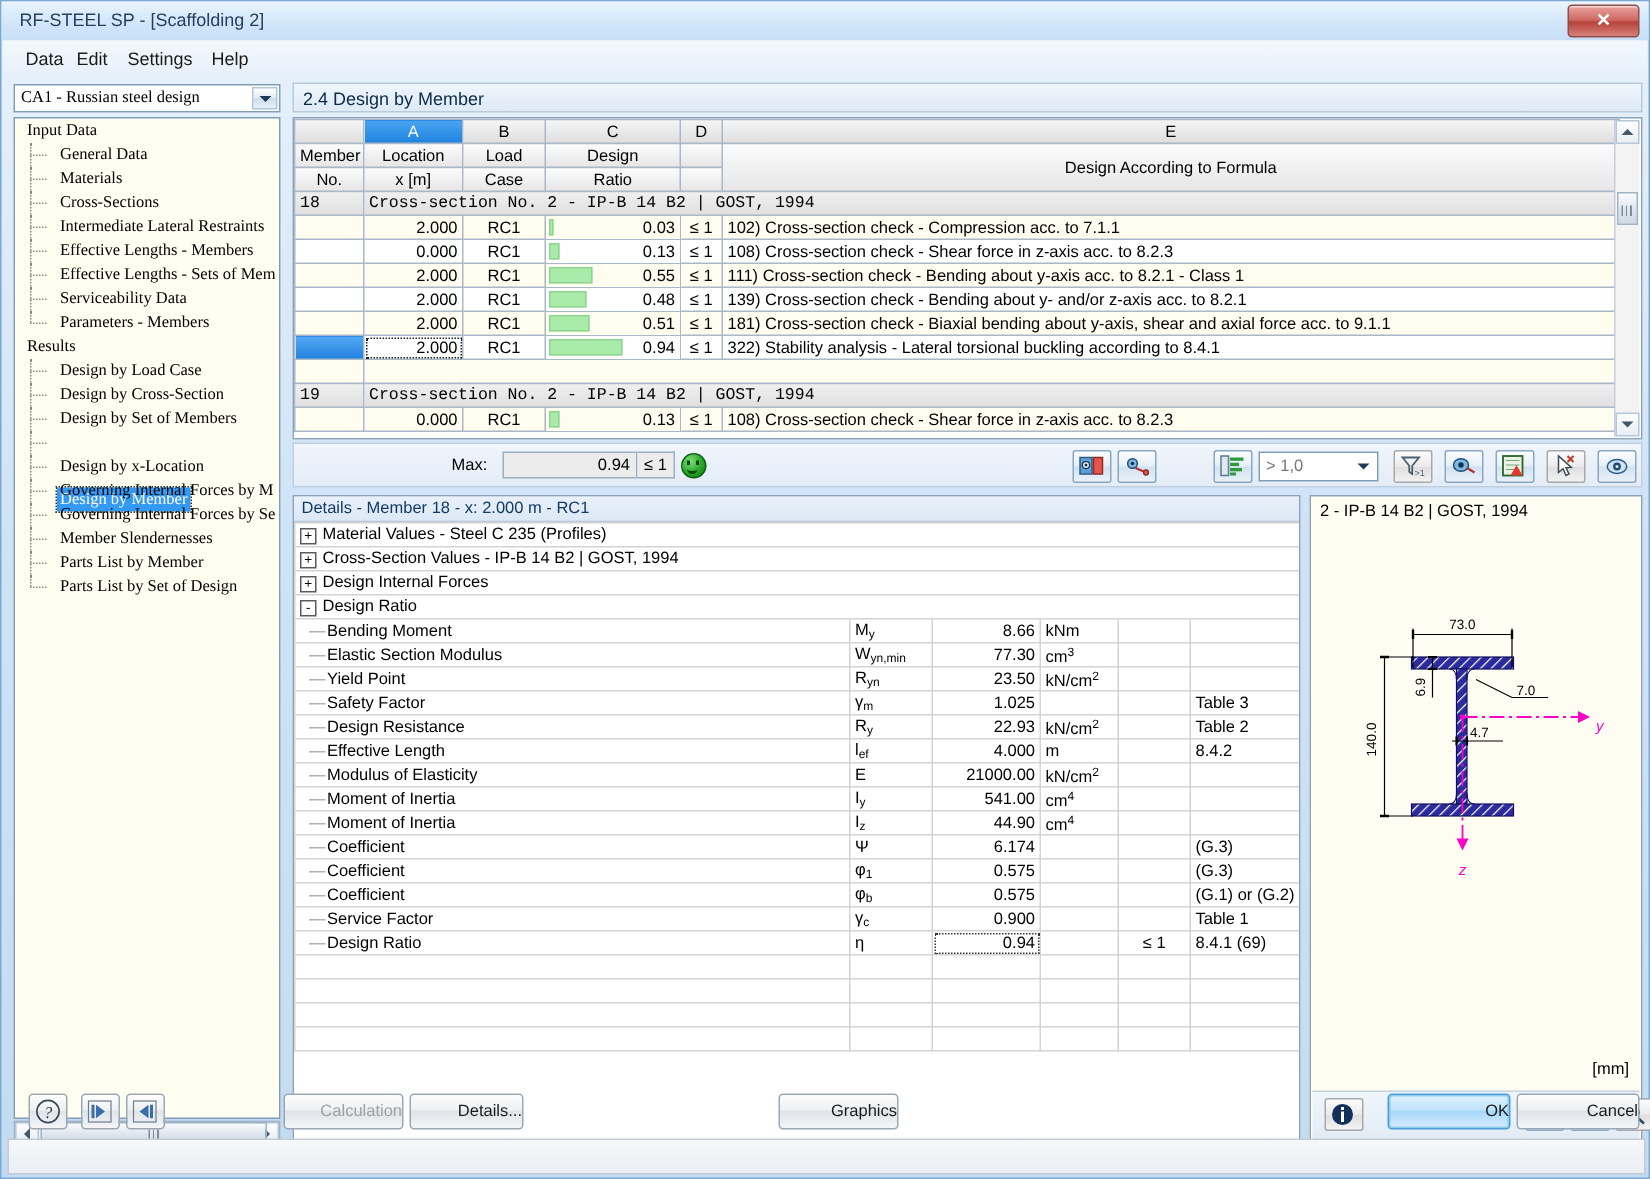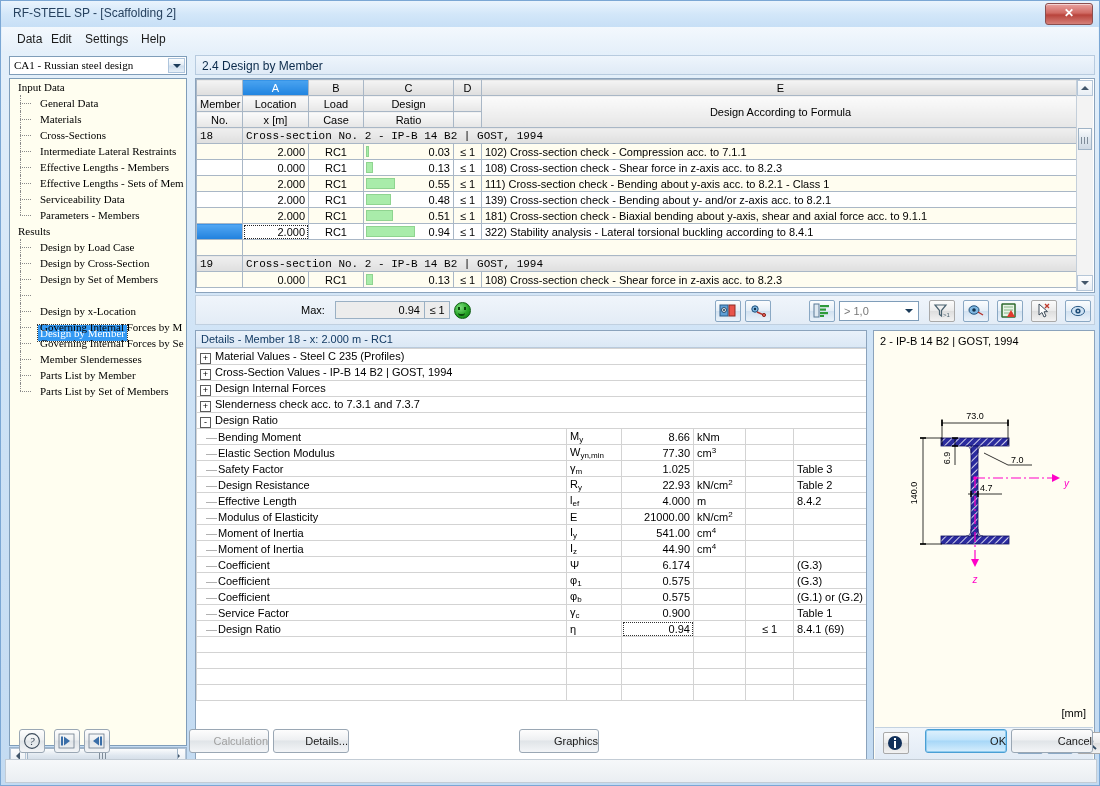--- a/index.html
+++ b/index.html
@@ -327,21 +327,21 @@
           <div class="tree-row tree-root"><span class="tree-label">Results</span></div>
           <div class="tree-row tree-child"><span class="tree-label">Design by Load Case</span></div>
           <div class="tree-row tree-child"><span class="tree-label">Design by Cross-Section</span></div>
           <div class="tree-row tree-child"><span class="tree-label">Design by Set of Members</span></div>
           <div class="tree-row tree-child selected"><span class="tree-label">Design by Member</span></div>
           <div class="tree-row tree-child"><span class="tree-label">Design by x-Location</span></div>
           <div class="tree-row tree-child"><span class="tree-label">Governing Internal Forces by M</span></div>
           <div class="tree-row tree-child"><span class="tree-label">Governing Internal Forces by Se</span></div>
           <div class="tree-row tree-child"><span class="tree-label">Member Slendernesses</span></div>
           <div class="tree-row tree-child"><span class="tree-label">Parts List by Member</span></div>
-          <div class="tree-row tree-child last"><span class="tree-label">Parts List by Set of Members</span></div>
+          <div class="tree-row tree-child last"><span class="tree-label">Parts List by Set of Design</span></div>
         </div>
       <div id="tree-hscroll">
         <div class="sb-btn" style="left:0">
             <span class="tri-lf-s"></span>
           </div>
         <div class="sb-btn" style="right:0">
             <span class="tri-rt-s"></span>
           </div>
         <div id="tree-thumb">
             <span class="grip"></span>
@@ -561,38 +561,43 @@
               <tr>
                 <td class="grp" colspan="6"><span class="expander">+</span><span>Material Values - Steel C 235 (Profiles)</span></td>
               </tr>
               <tr>
                 <td class="grp" colspan="6"><span class="expander">+</span><span>Cross-Section Values  -  IP-B 14 B2 | GOST, 1994</span></td>
               </tr>
               <tr>
                 <td class="grp" colspan="6"><span class="expander">+</span><span>Design Internal Forces</span></td>
               </tr>
               <tr>
-                <td class="grp" colspan="6"><span class="expander">+</span><span>Slenderness check acc. to 7.3.1 and 7.3.7</span></td>
-              </tr>
-              <tr>
                 <td class="grp" colspan="6"><span class="expander">-</span><span>Design Ratio</span></td>
               </tr>
               <tr>
                 <td><span class="leafdash">—</span>Bending Moment</td>
                 <td>M<span class="sub">y</span></td>
                 <td class="num">8.66</td>
                 <td>kNm</td>
                 <td class="ctr"></td>
                 <td></td>
               </tr>
               <tr>
                 <td><span class="leafdash">—</span>Elastic Section Modulus</td>
                 <td>W<span class="sub">yn,min</span></td>
                 <td class="num">77.30</td>
                 <td>cm<span class="sup">3</span></td>
+                <td class="ctr"></td>
+                <td></td>
+              </tr>
+              <tr>
+                <td><span class="leafdash">—</span>Yield Point</td>
+                <td>R<span class="sub">yn</span></td>
+                <td class="num">23.50</td>
+                <td>kN/cm<span class="sup">2</span></td>
                 <td class="ctr"></td>
                 <td></td>
               </tr>
               <tr>
                 <td><span class="leafdash">—</span>Safety Factor</td>
                 <td>γ<span class="sub">m</span></td>
                 <td class="num">1.025</td>
                 <td></td>
                 <td class="ctr"></td>
                 <td>Table 3</td>

